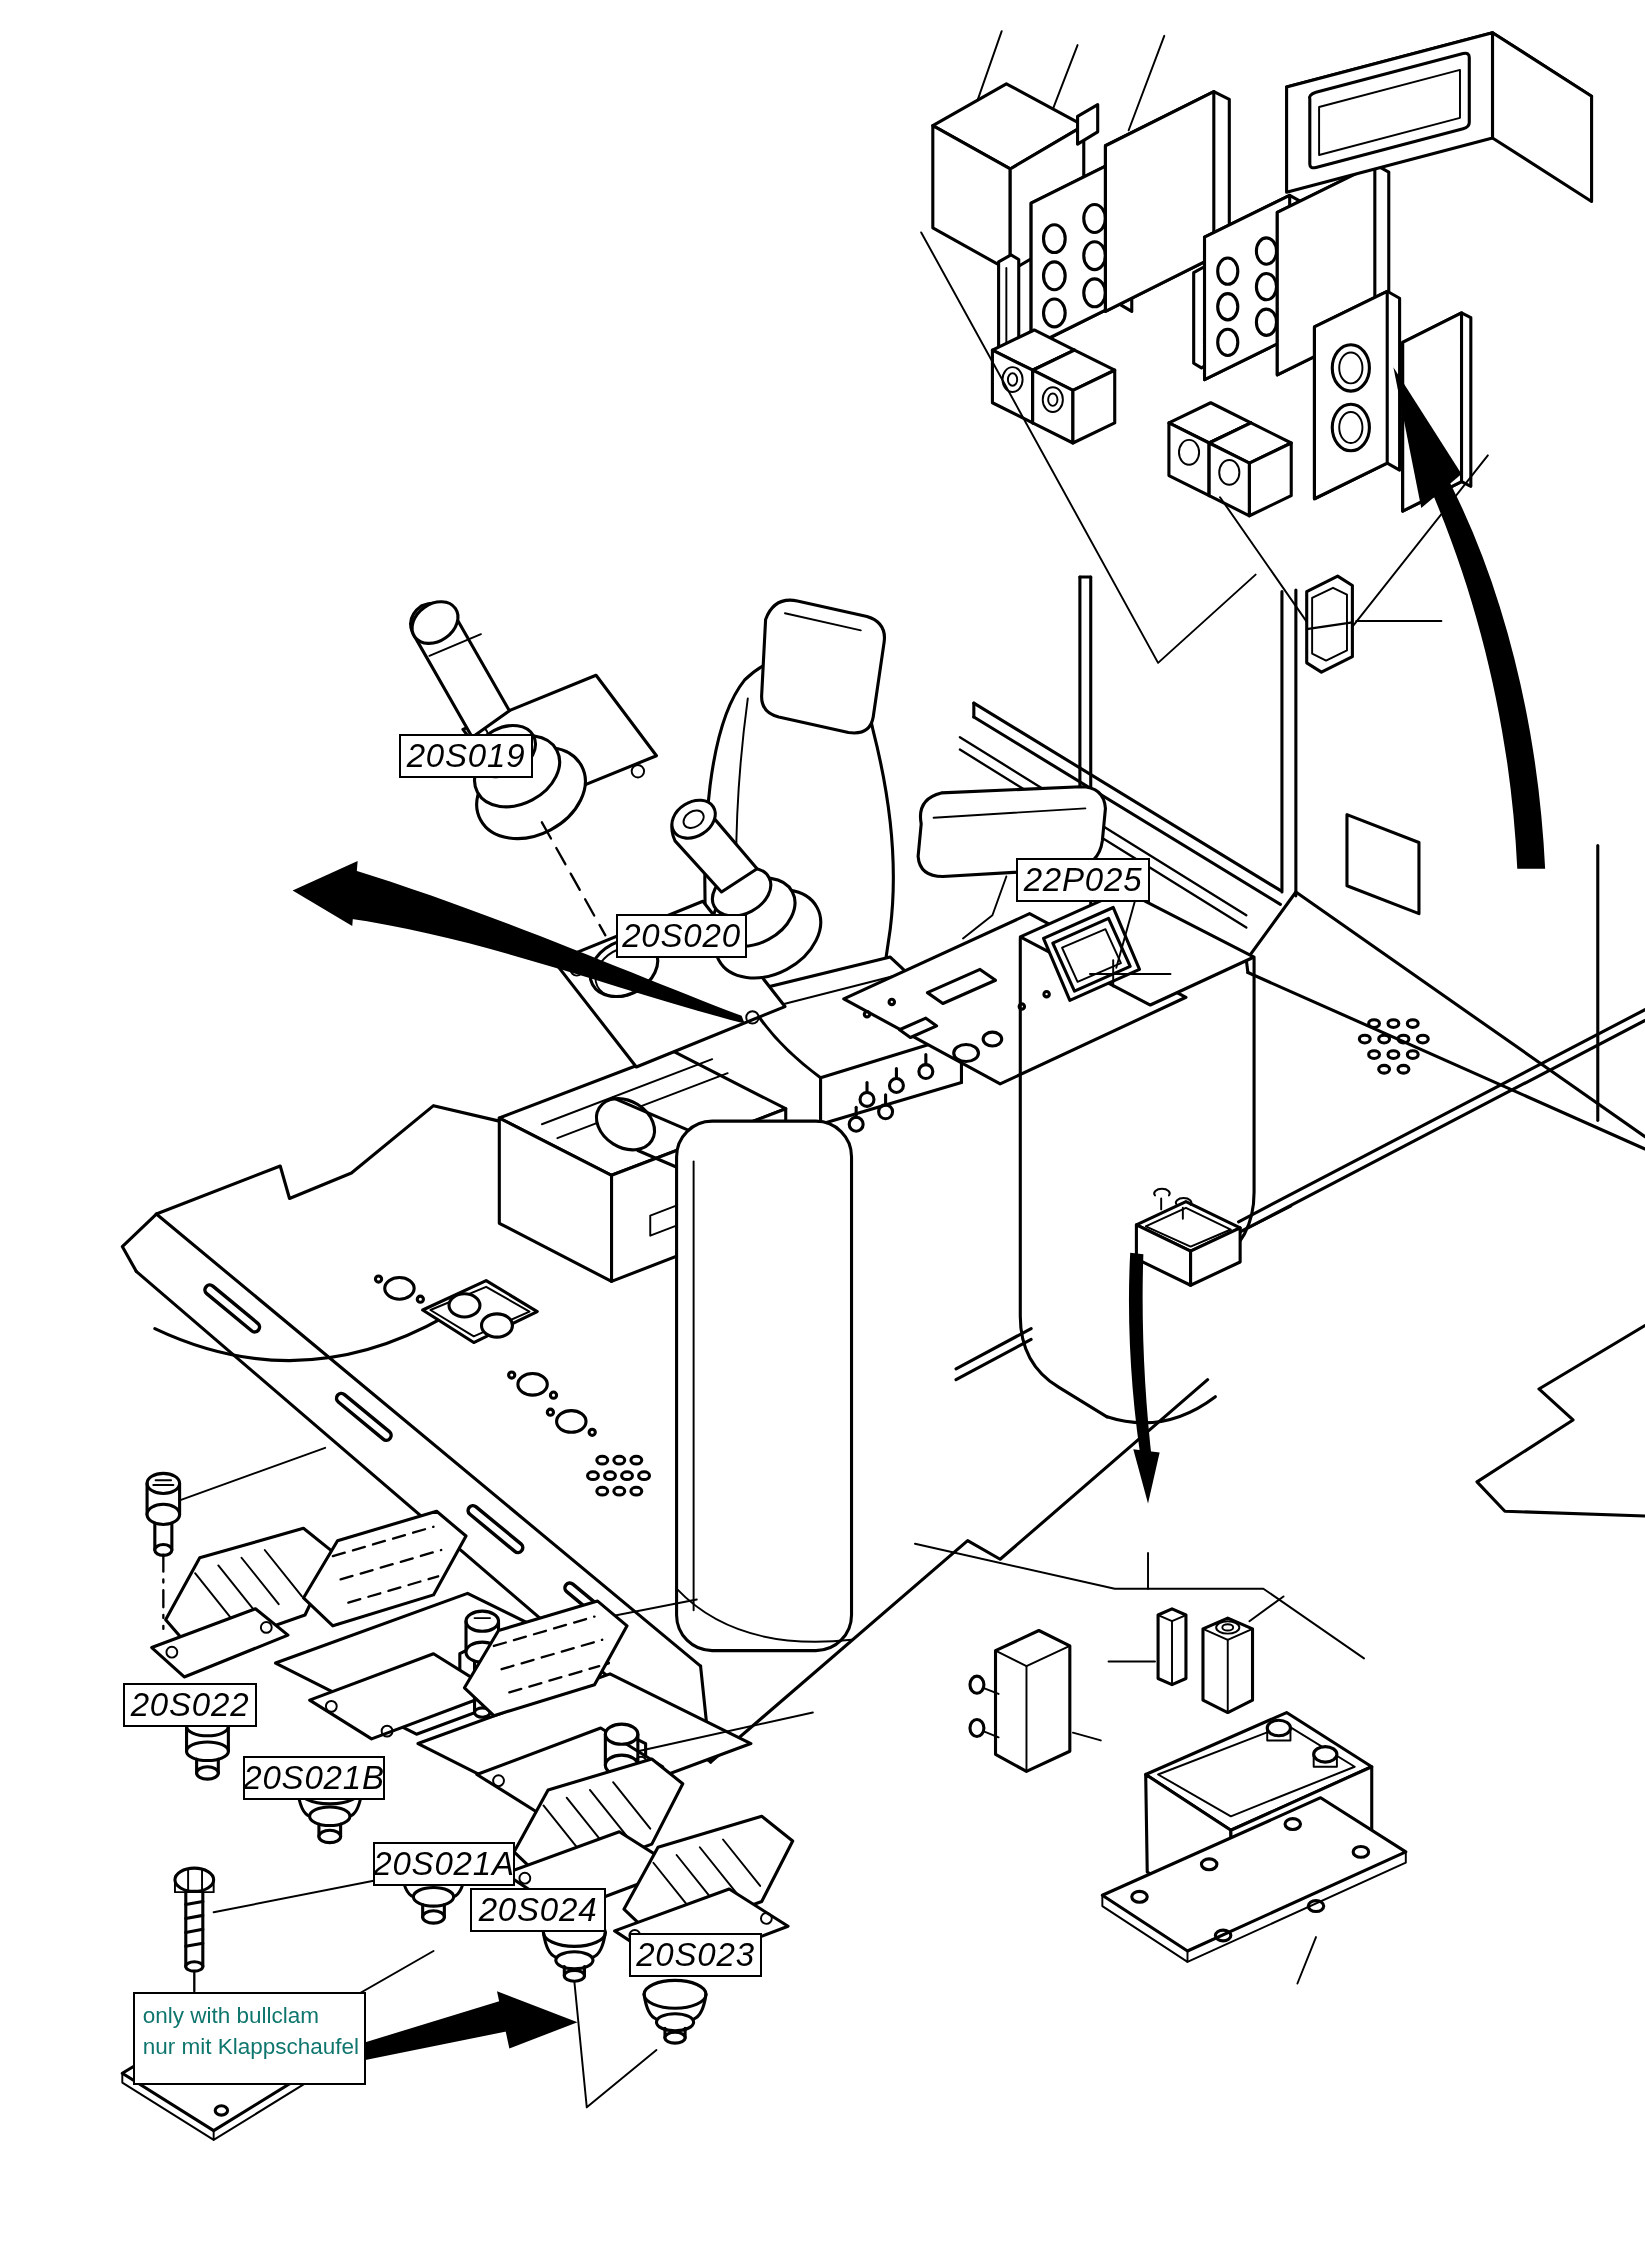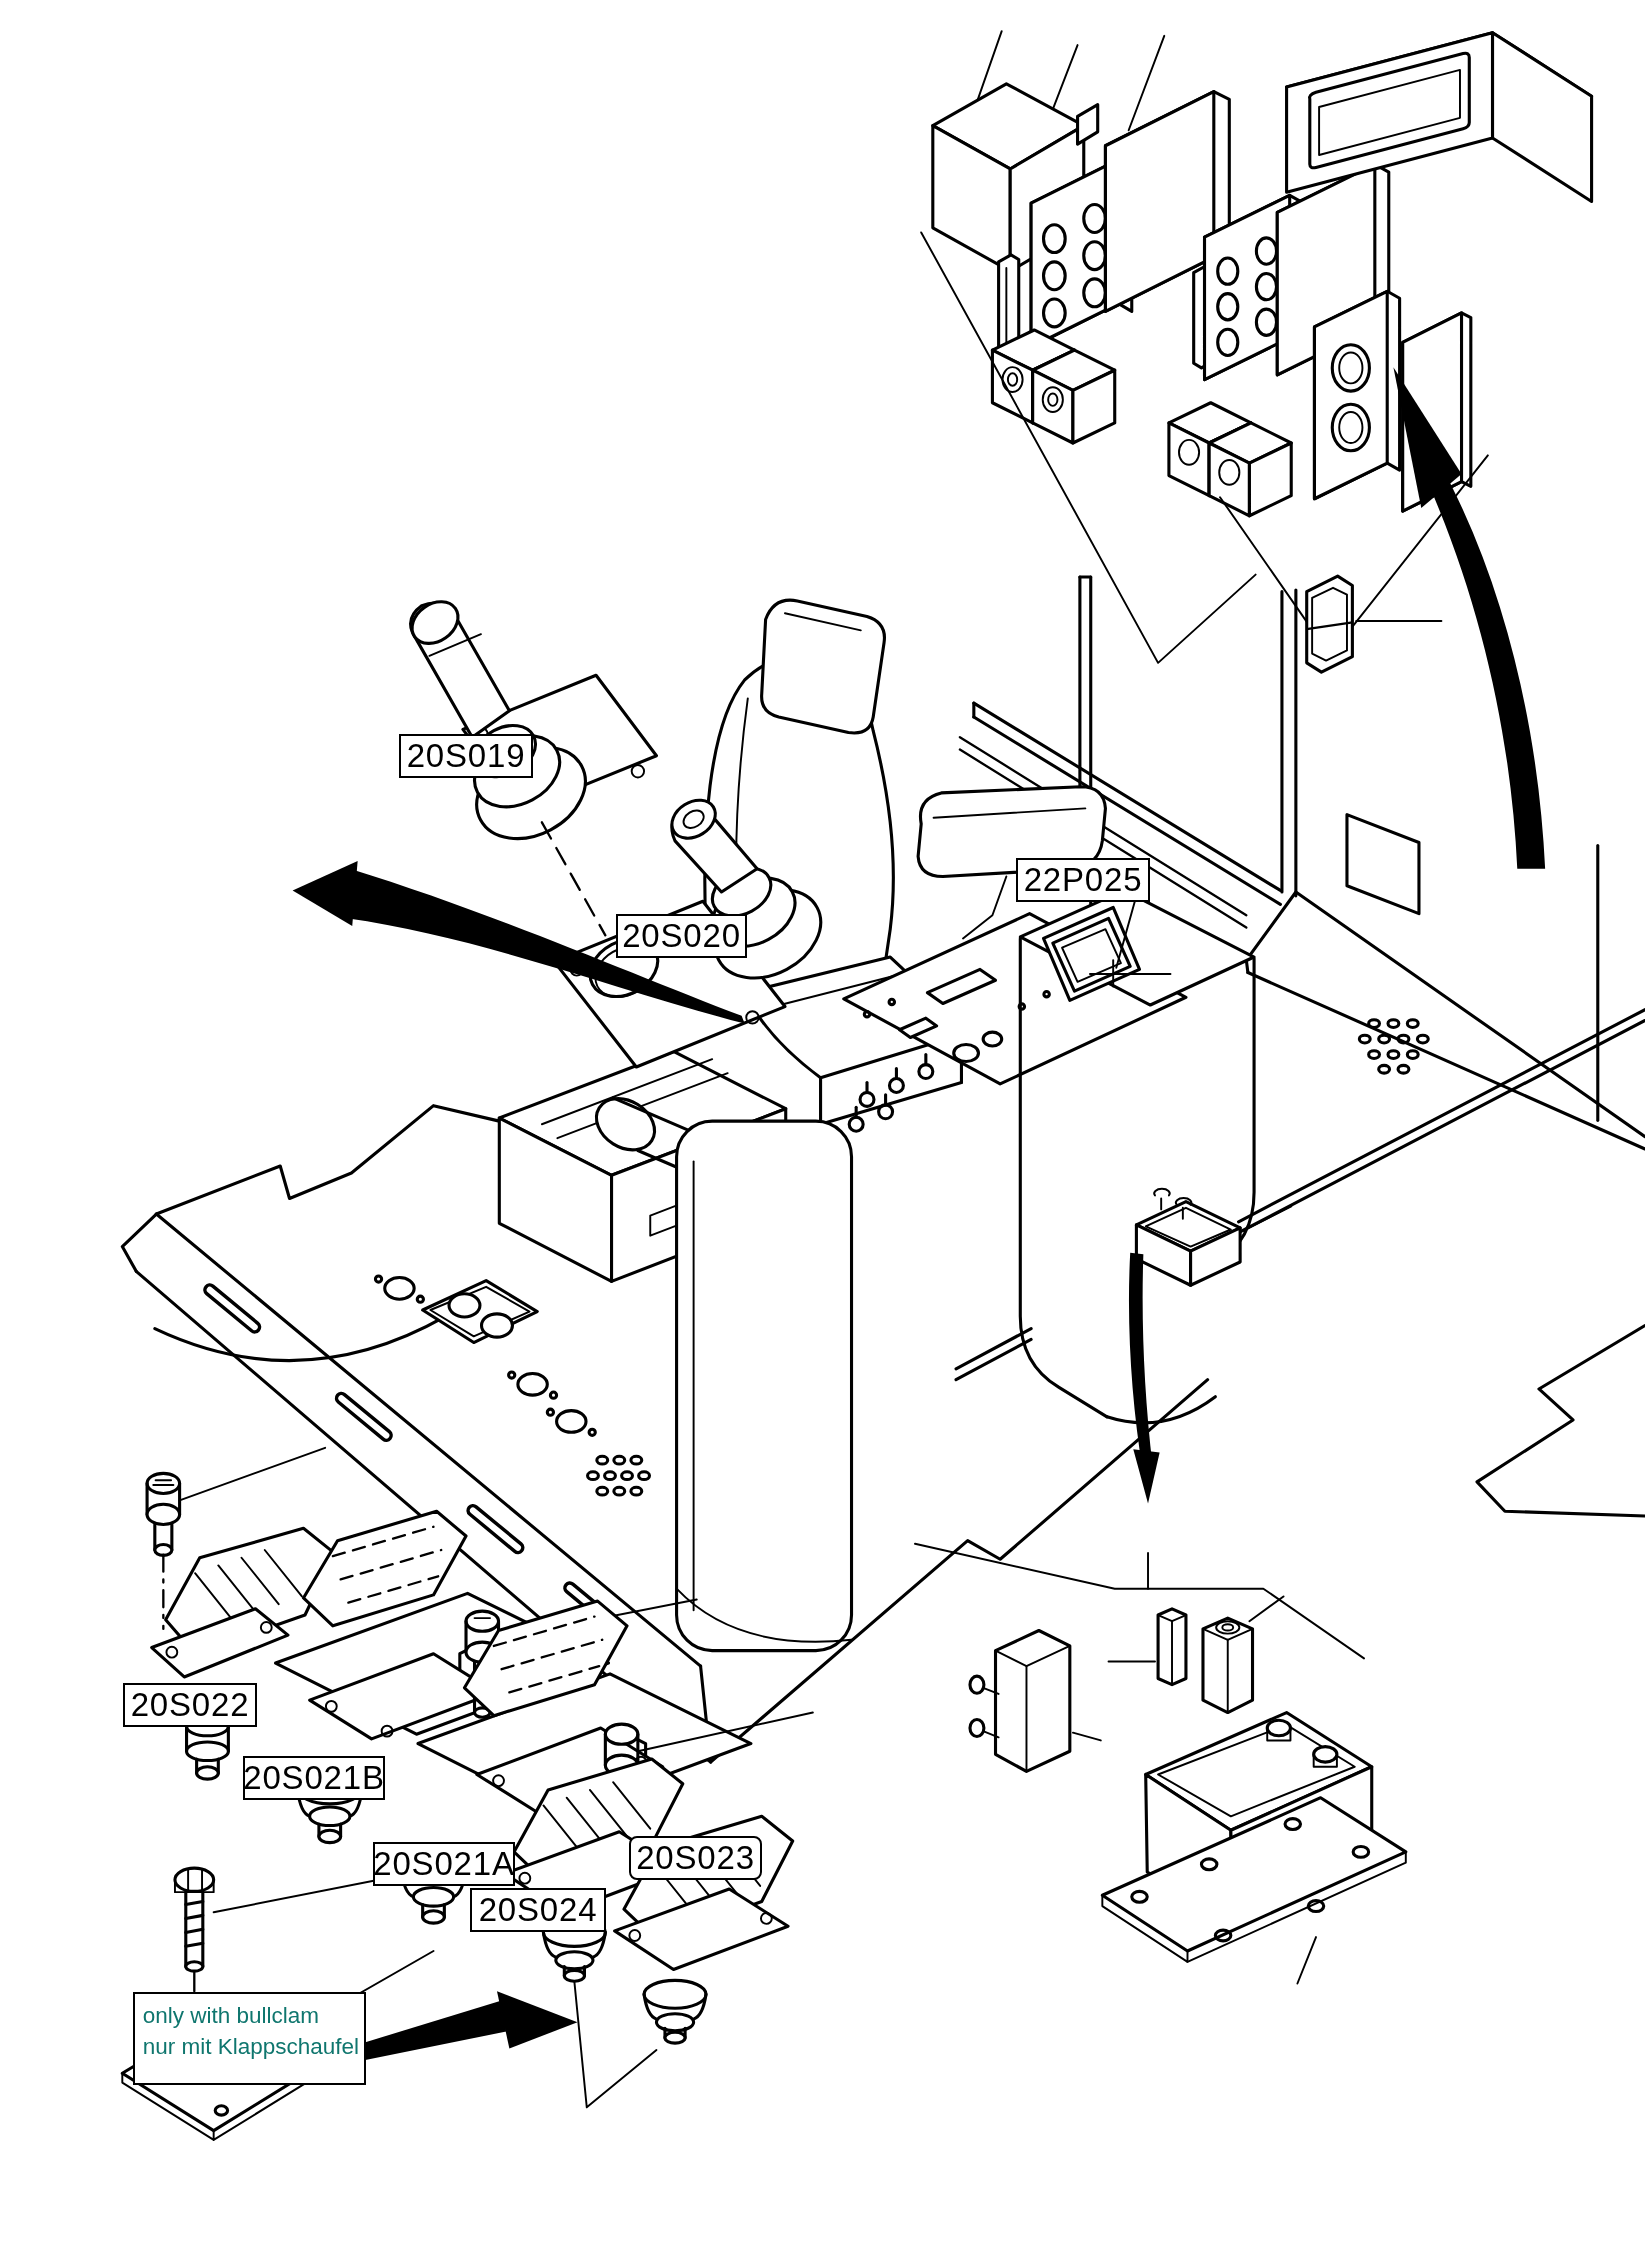--- a/index.html
+++ b/index.html
@@ -12,21 +12,21 @@
   #art .k{fill:#000;stroke:none;}
   #art .thin{stroke-width:2.5;}
   #art .med{stroke-width:3;}
   #art .dash{stroke-dasharray:24 14;stroke-width:3;}
   #art .dashdot{stroke-dasharray:22 10 4 10;stroke-width:3;}
   #art .slot{stroke-width:17;stroke-linecap:round;}
   #art .slotw{stroke:#fff;stroke-width:8;stroke-linecap:round;}
   #art .tread{stroke-width:3;stroke-dasharray:16 11;}
   .callout{position:absolute;display:flex;align-items:center;justify-content:center;
            background:#fff;border:2.3px solid #000;color:#000;font-size:33px;
-           letter-spacing:0.8px;white-space:nowrap;}
+           letter-spacing:0.8px;white-space:nowrap;font-style:italic;}
   .note{position:absolute;background:#fff;border:2.3px solid #000;color:#0f766e;
         font-size:22.5px;line-height:31px;padding:6.2px 7.7px;white-space:nowrap;}
 </style>
 </head>
 <body>
 
 <div id="page">
 
 <svg id="art" viewBox="0 0 2125 2906">
 
@@ -529,21 +529,21 @@
   <div class="callout" style="left:1016px;top:858px;width:130px;height:40px;">22P025</div>
 
   <div class="callout" style="left:113px;top:1683px;width:130px;height:40px;margin-left:10px;">20S022</div>
 
   <div class="callout" style="left:243px;top:1756px;width:138px;height:40px;">20S021B</div>
 
   <div class="callout" style="left:373px;top:1842px;width:138px;height:40px;">20S021A</div>
 
   <div class="callout" style="left:470px;top:1874px;width:132px;height:40px;margin-top:14px;">20S024</div>
 
-  <div class="callout" style="left:629px;top:1836px;width:129px;height:40px;border-radius:8px;">20S023</div>
+  <div class="callout" style="left:629px;top:1933px;width:129px;height:40px;">20S023</div>
 
   <div class="note" style="left:133px;top:1992px;width:214px;height:77px;">
     <div>only with bullclam</div>
     <div>nur mit Klappschaufel</div>
   </div>
 
 </div>
 
 
 </body></html>

